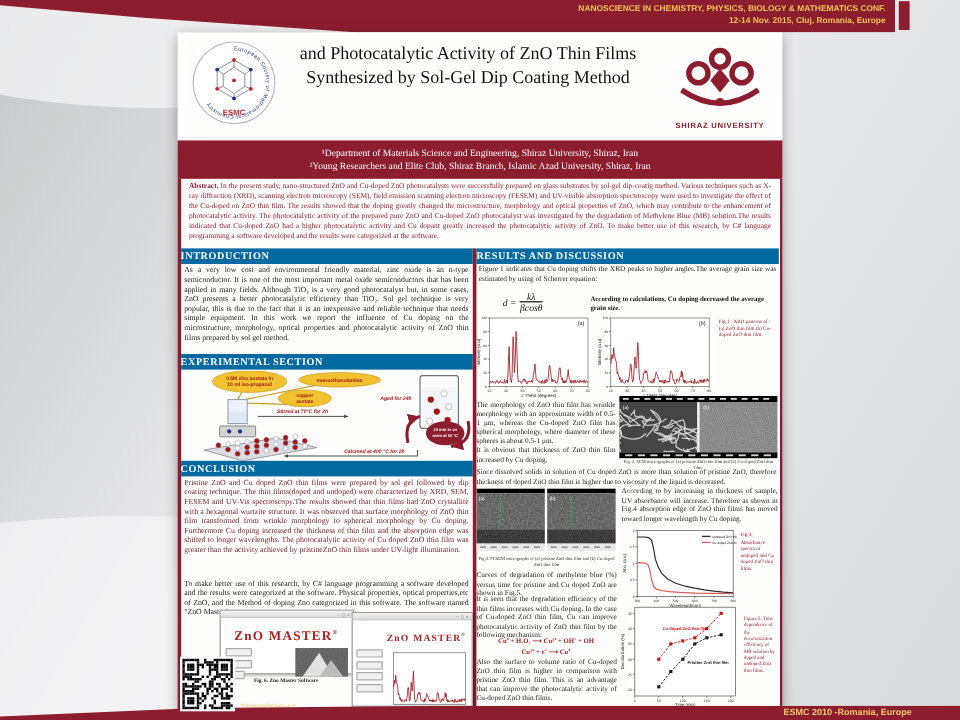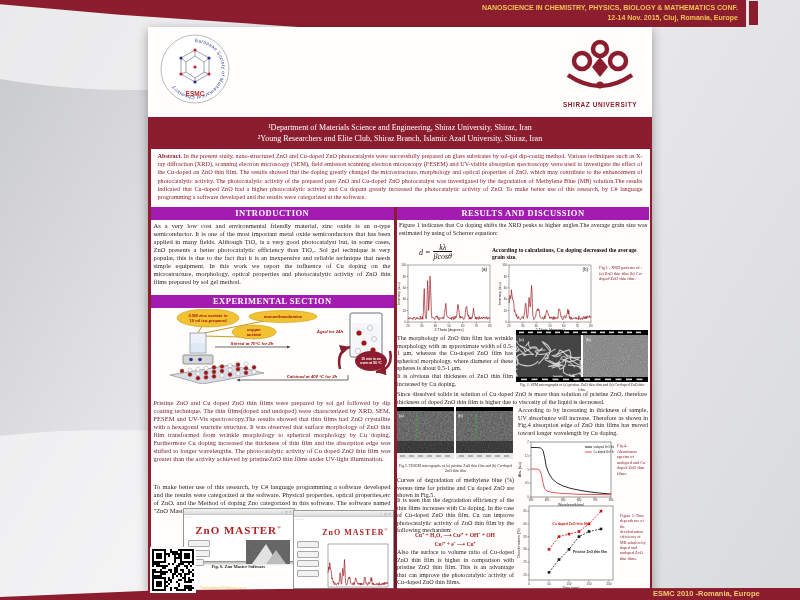--- a/index.html
+++ b/index.html
@@ -13,21 +13,21 @@
   #topband{left:0;top:0;width:746px;height:27px;background:#8c1d2f;
     clip-path:polygon(0 0,100% 0,100% 100%,40% 100%,16% 55%,0 16%);}
   #topband .bt{position:absolute;right:8px;top:3px;text-align:right;
     font-family:"Liberation Sans",sans-serif;font-weight:bold;font-size:7px;line-height:1.45;color:#f0c355;}
   #band-accent{left:749px;top:1px;width:9px;height:24px;background:#8c1d2f;}
   #sheet{left:148px;top:27px;width:504px;height:565px;background:#fffefc;box-shadow:0 3px 10px rgba(0,0,0,.35);}
   #botband{left:0;top:588px;width:800px;height:12px;background:#8c1d2f;
     clip-path:polygon(0 75%,20% 18%,45% 2%,100% 0,100% 100%,0 100%);}
   #footer-text{position:absolute;left:653px;top:589px;font-family:"Liberation Sans",sans-serif;
     font-weight:bold;font-size:7.5px;color:#f2c96b;}
-  .bar{background:#a21caf;color:#fff;font-weight:bold;text-align:center;
+  .bar{background:#0369a1;color:#fff;font-weight:bold;
     font-size:8.5px;letter-spacing:.5px;line-height:13px;height:13px;}
   .par{font-size:6.5px;line-height:1.24;text-align:justify;color:#1c1c1c;}
   .rpar{font-size:6.1px;line-height:1.25;text-align:justify;color:#1c1c1c;}
   .maroonpar{color:#6f1b28;}
   .cap{font-size:4.3px;color:#8c1d2f;line-height:1.3;}
   #title{left:84px;top:9px;width:316px;text-align:center;font-size:15px;line-height:1.32;color:#141414;}
   #affil{left:0;top:90px;width:504px;height:32px;background:#8c1d2f;color:#fff;
     text-align:center;font-size:8px;line-height:11px;padding-top:5px;box-sizing:border-box;}
   #abstract{left:2.5px;top:122px;width:499px;height:58px;box-sizing:border-box;padding:3px 7px;
     font-size:6.2px;line-height:1.32;text-align:justify;color:#8c1d2f;}
@@ -101,20 +101,22 @@
         <circle cx="51" cy="42" r="1.6" fill="#c0272d"></circle>
           <circle cx="37" cy="50" r="1.6" fill="#24348c"></circle>
         <circle cx="23" cy="42" r="1.6" fill="#c0272d"></circle>
           <circle cx="23" cy="26" r="1.6" fill="#24348c"></circle>
         <circle cx="37" cy="35" r="1.6" fill="#c0272d"></circle>
       </g>
       <text x="37" y="64" text-anchor="middle" font-size="6.5" font-weight="bold" fill="#c0272d">ESMC</text>
     </svg>
 
     <div id="title" class="abs">
+      <div>and Photocatalytic Activity of ZnO Thin Films</div>
+      <div>Synthesized by Sol-Gel Dip Coating Method</div>
     </div>
 
     <svg class="abs" id="shiraz-logo" style="left:404px;top:4px;" width="96" height="84" viewBox="0 0 96 84">
       <g fill="none" stroke="#8c1d2f" stroke-width="4.5">
         <circle cx="48" cy="18" r="7"></circle>
         <circle cx="30" cy="30" r="8"></circle>
         <circle cx="66" cy="30" r="8"></circle>
         <path d="M16 44 Q48 66 80 44"></path>
       </g>
       <polygon points="48,26 56,36 48,46 40,36" fill="#8c1d2f"></polygon>
@@ -230,20 +232,21 @@
               <circle cx="62" cy="67.4" r="2.1" fill="#a31515" stroke="#8a8a95" stroke-width="0.4"></circle>
               <circle cx="70" cy="66.5" r="2.1" fill="#fcfcfc" stroke="#8a8a95" stroke-width="0.4"></circle>
               <circle cx="78" cy="65.60000000000001" r="2.1" fill="#a31515" stroke="#8a8a95" stroke-width="0.4"></circle>
               <circle cx="86" cy="64.7" r="2.1" fill="#fcfcfc" stroke="#8a8a95" stroke-width="0.4"></circle>
               <circle cx="94" cy="63.800000000000004" r="2.1" fill="#a31515" stroke="#8a8a95" stroke-width="0.4"></circle>
               <circle cx="102" cy="62.900000000000006" r="2.1" fill="#fcfcfc" stroke="#8a8a95" stroke-width="0.4"></circle>
             </g>
         </g>
       </svg>
 
+      <div class="bar abs" style="left:0;top:177px;width:243.5px;">CONCLUSION</div>
       <div class="par maroonpar abs" style="left:3px;top:192px;width:237px;">Pristine ZnO and Cu doped ZnO thin films were prepared by sol gel followed by dip coating technique. The thin films(doped and undoped) were characterized by XRD, SEM, FESEM and UV-Vis spectroscopy.The results showed that thin films had ZnO crystallite with a hexagonal wurtzite structure. It was observed that surface morphology of ZnO thin film transformed from wrinkle morphology to spherical morphology by Cu doping. Furthermore Cu doping increased the thickness of thin film and the absorption edge was shifted to longer wavelengths. The photocatalytic activity of Cu doped ZnO thin film was greater than the activity achieved by pristineZnO thin films under UV-light illumination.</div>
 
       <div class="par abs" style="left:3px;top:276px;width:237px;">To make better use of this research, by C# language programming a software developed and the results were categorized at the software.  Physical properties, optical properties,etc of ZnO, and the Method of doping Zno categorized in this software. The software named "ZnO Master".</div>
 
       <div class="win" style="left:32px;top:301px;width:112px;height:54px;">
         <div class="tb">
             <span class="dots">– □ ×</span>
           </div>
         <div class="menu">▫ ▫ ▫ ▫</div>
         <div style="text-align:center;margin-top:1px;">

